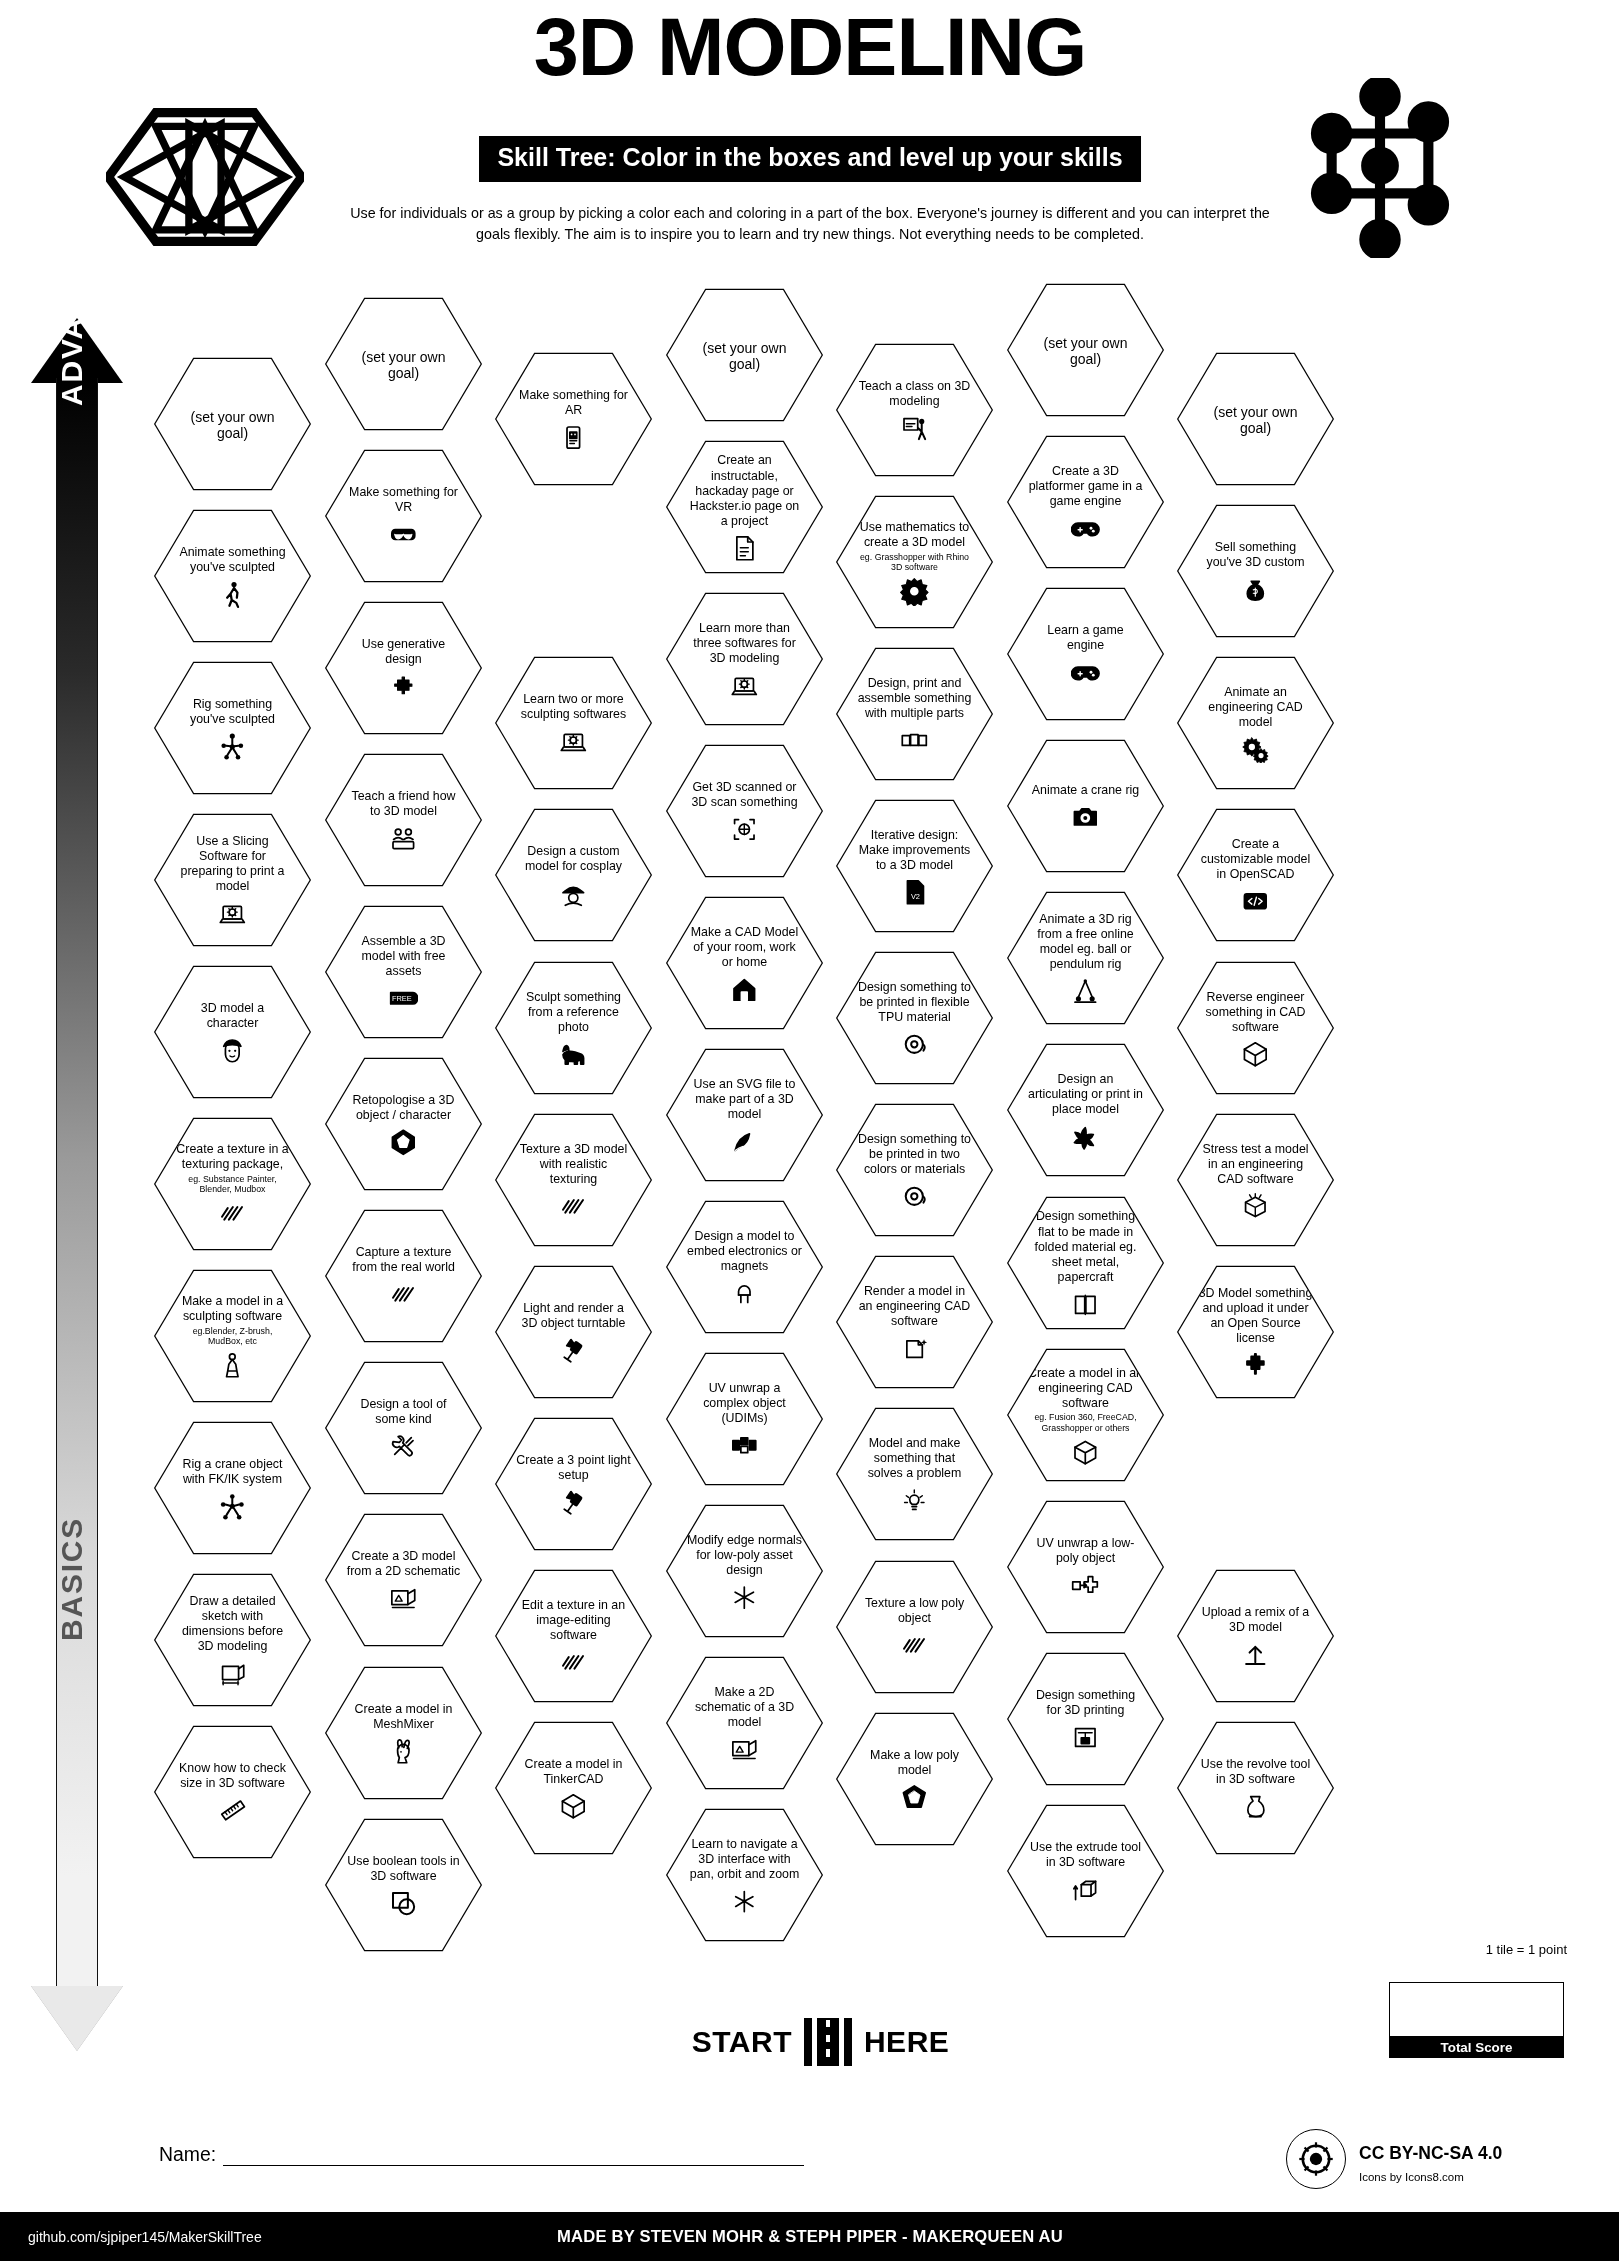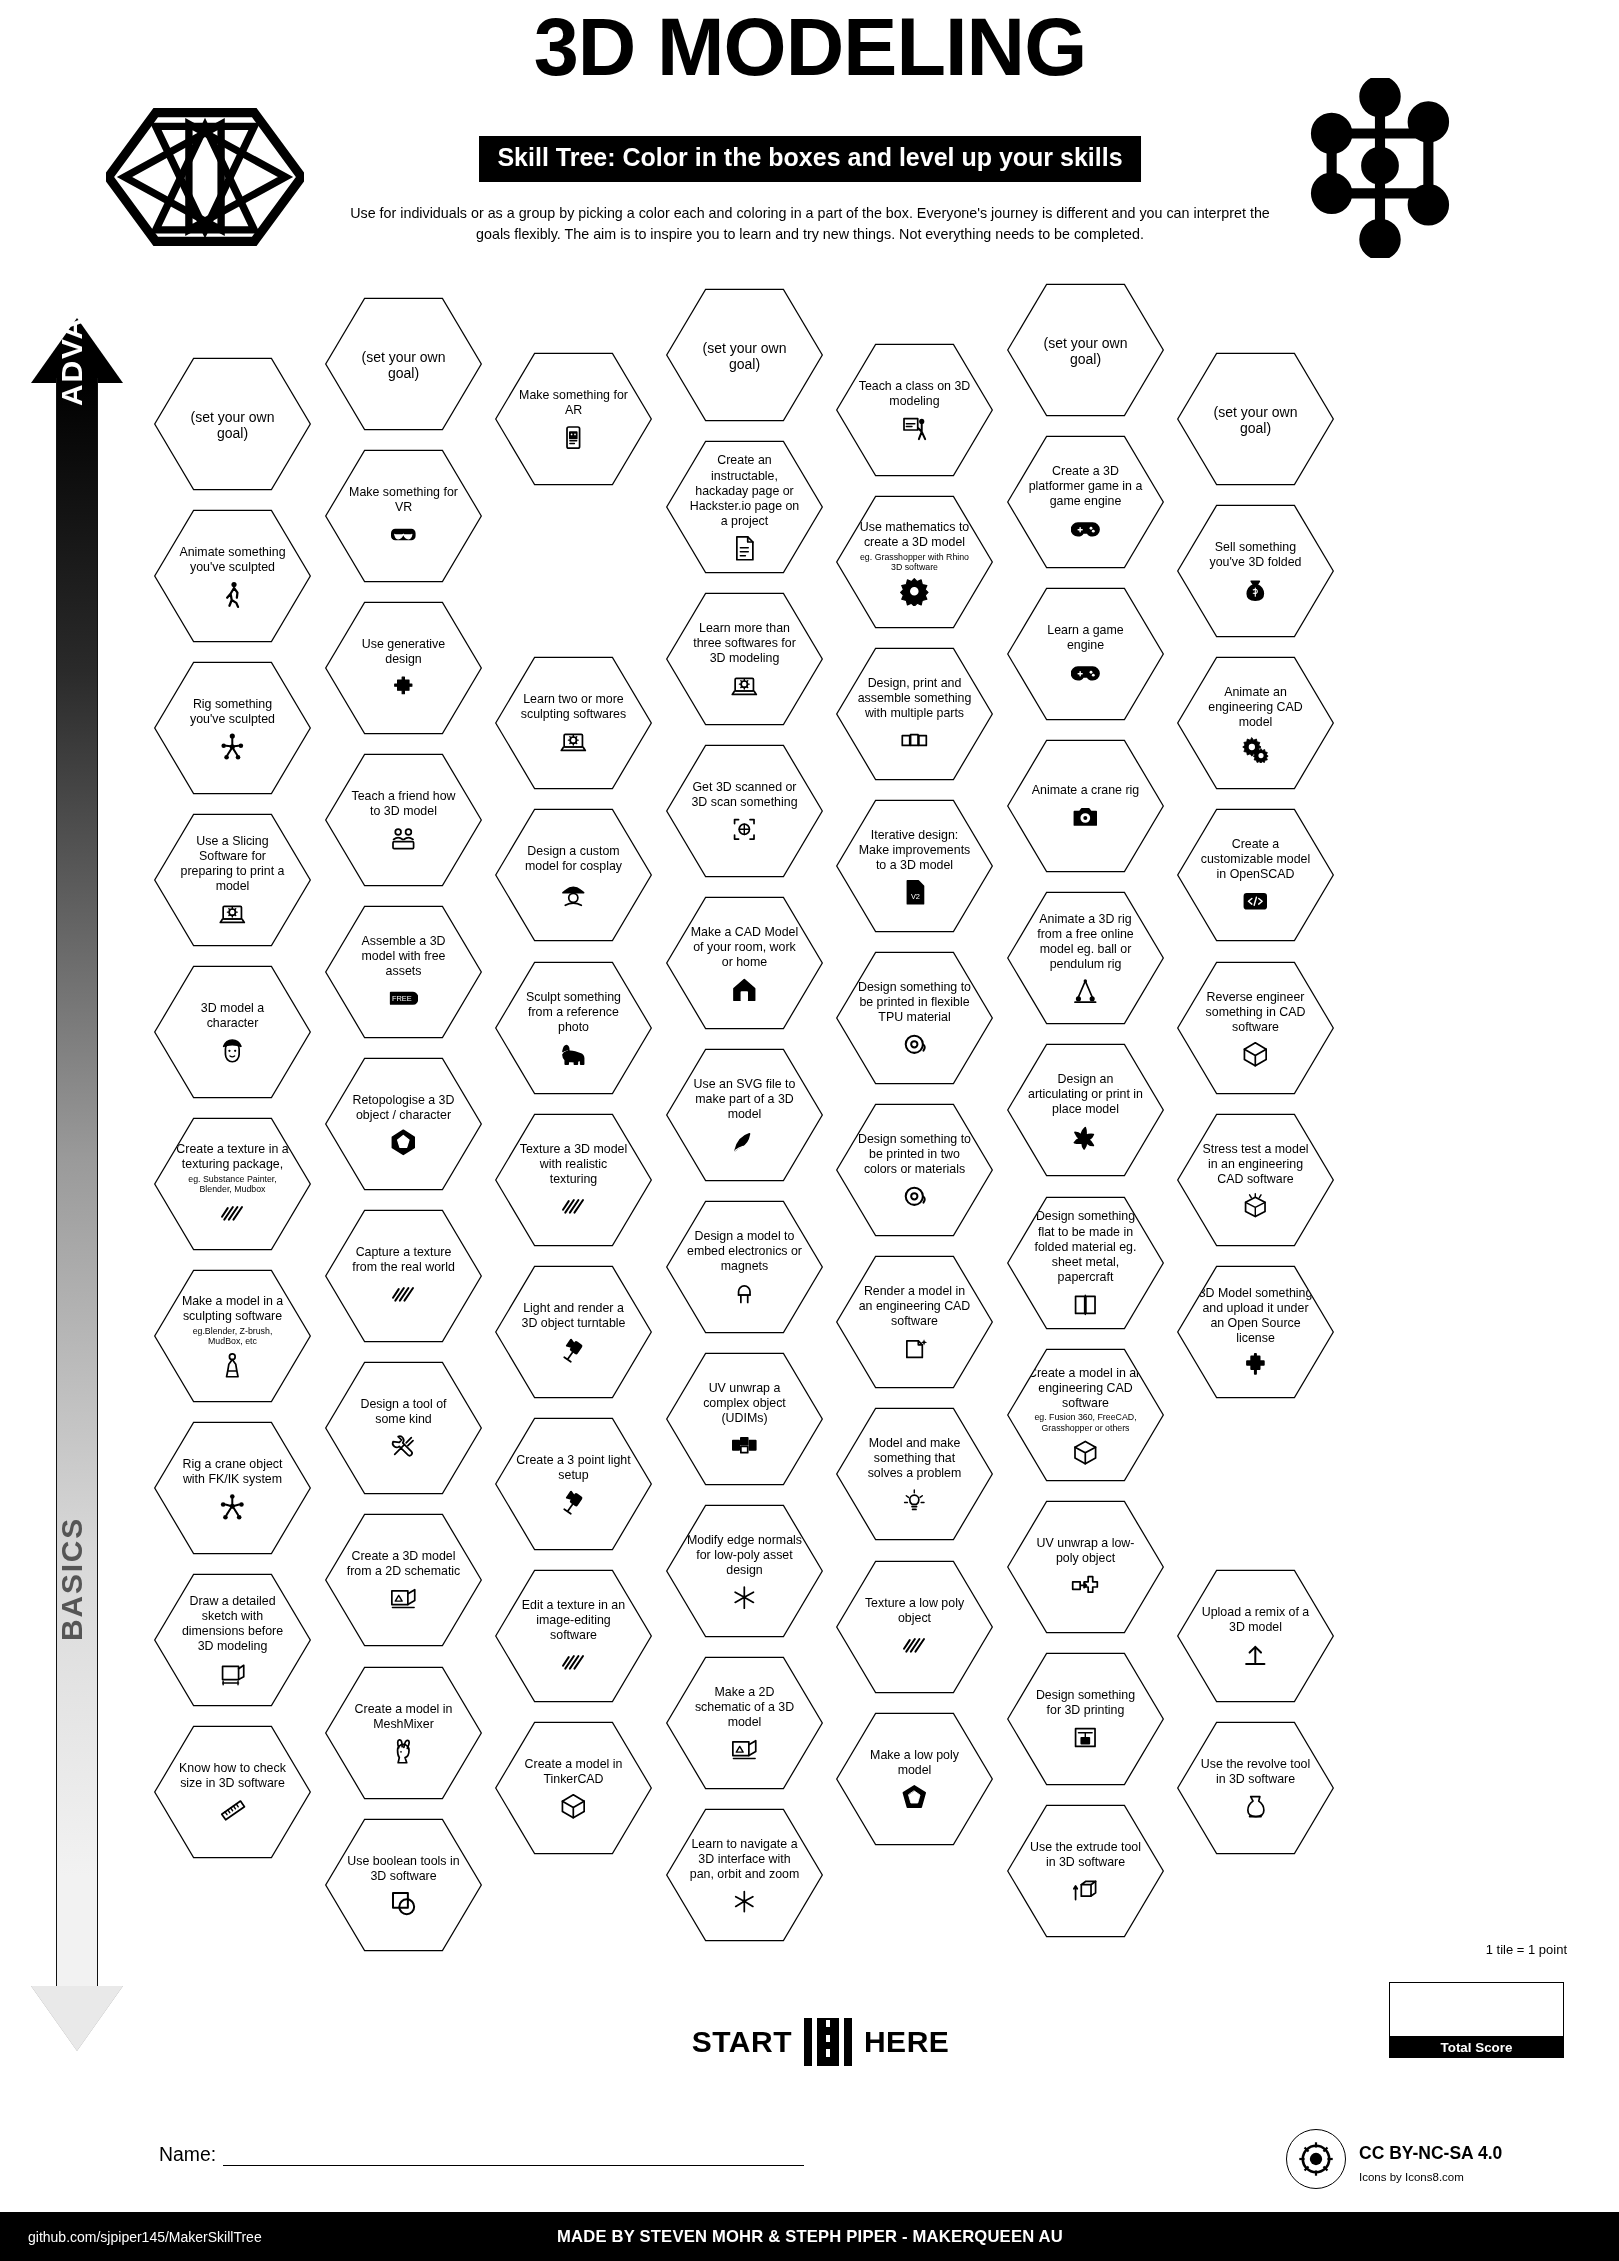--- a/index.html
+++ b/index.html
@@ -900,21 +900,21 @@
         </div>
       </div>
     </div>
     <div class="hex" style="left: 1177px; top: 350px;">
       <div class="hex-inner">
         <div class="hex-goal">(set your own goal)</div>
       </div>
     </div>
     <div class="hex" style="left: 1177px; top: 502px;">
       <div class="hex-inner">
-        <div class="hex-label">Sell something you've 3D folded</div>
+        <div class="hex-label">Sell something you've 3D custom</div>
         <div class="hex-icon">
           <svg viewBox="0 0 100 100" width="28.6" height="28.6" fill="none" stroke="#000" stroke-width="6" stroke-linecap="round" stroke-linejoin="round">
             <path d="M36 22 h28 l-8 12 q22 10 22 32 q0 22 -28 22 q-28 0 -28 -22 q0 -22 22 -32z" fill="#000" stroke="#000"></path>
             <path d="M50 46 v28 M43 52 q14 -6 14 6 q0 8 -14 6" stroke="#fff" stroke-width="4"></path>
           </svg>
         </div>
       </div>
     </div>
     <div class="hex" style="left: 1177px; top: 654px;">
       <div class="hex-inner">

